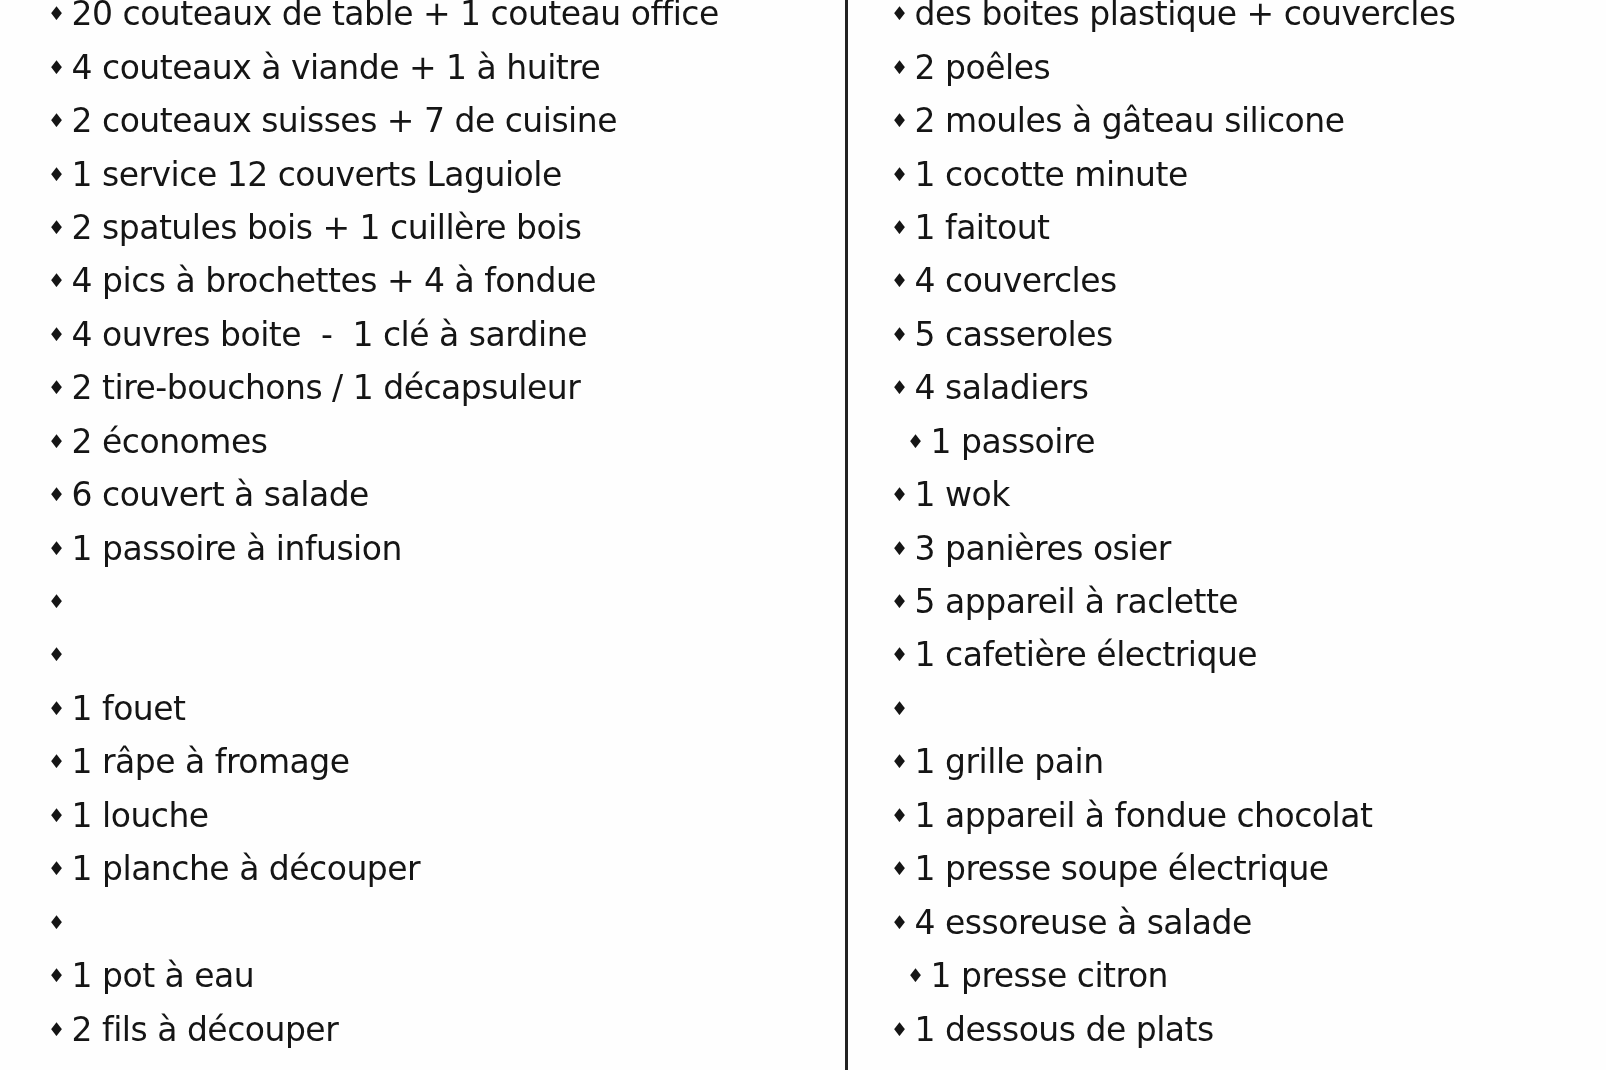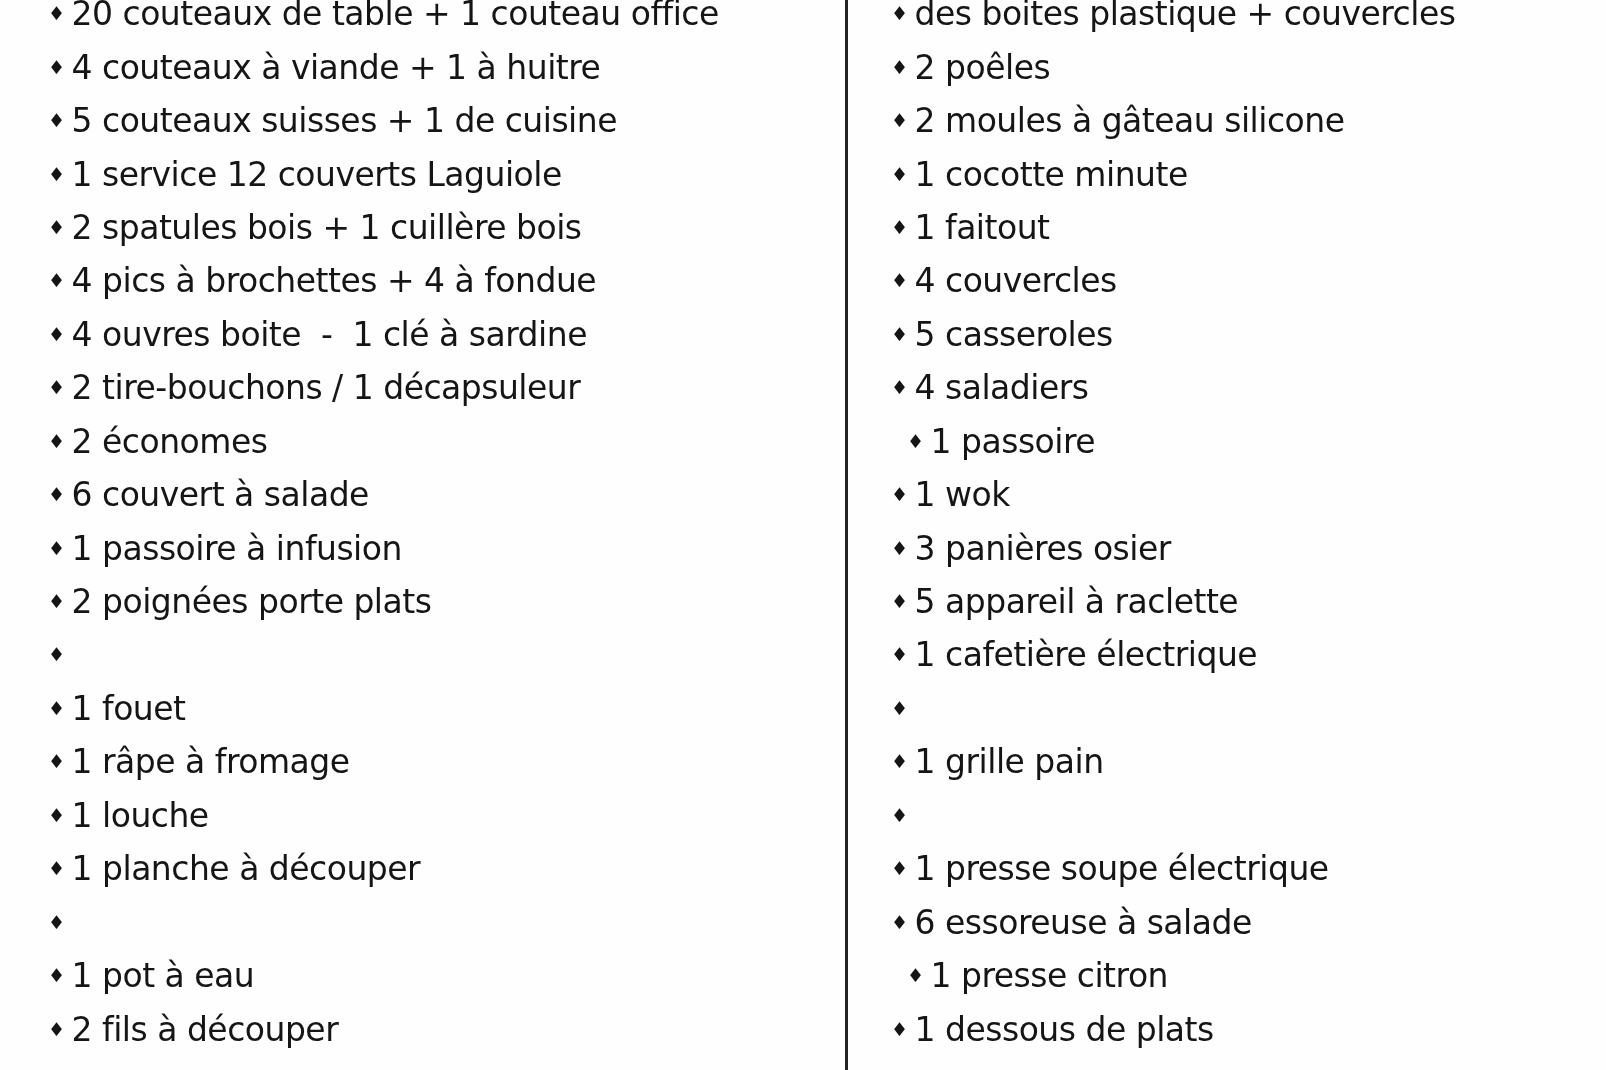--- a/index.html
+++ b/index.html
@@ -47,30 +47,30 @@
   .item-text { line-height: 1; }
 </style>
 </head>
 <body>
 
 <div class="page">
 
   <div class="col col-left">
     <div class="row"><span class="bullet">♦</span><span class="item-text">20 couteaux de table + 1 couteau office</span></div>
     <div class="row"><span class="bullet">♦</span><span class="item-text">4 couteaux à viande + 1 à huitre</span></div>
-    <div class="row"><span class="bullet">♦</span><span class="item-text">5 couteaux suisses + 1 de cuisine</span></div>
+    <div class="row"><span class="bullet">♦</span><span class="item-text">2 couteaux suisses + 7 de cuisine</span></div>
     <div class="row"><span class="bullet">♦</span><span class="item-text">1 service 12 couverts Laguiole</span></div>
     <div class="row"><span class="bullet">♦</span><span class="item-text">2 spatules bois + 1 cuillère bois</span></div>
     <div class="row"><span class="bullet">♦</span><span class="item-text">4 pics à brochettes + 4 à fondue</span></div>
     <div class="row"><span class="bullet">♦</span><span class="item-text">4 ouvres boite  -  1 clé à sardine</span></div>
     <div class="row"><span class="bullet">♦</span><span class="item-text">2 tire-bouchons / 1 décapsuleur</span></div>
     <div class="row"><span class="bullet">♦</span><span class="item-text">2 économes</span></div>
     <div class="row"><span class="bullet">♦</span><span class="item-text">6 couvert à salade</span></div>
     <div class="row"><span class="bullet">♦</span><span class="item-text">1 passoire à infusion</span></div>
-    <div class="row"><span class="bullet">♦</span><span class="item-text">2 poignées porte plats</span></div>
+    <div class="row"><span class="bullet">♦</span></div>
     <div class="row"><span class="bullet">♦</span></div>
     <div class="row"><span class="bullet">♦</span><span class="item-text">1 fouet</span></div>
     <div class="row"><span class="bullet">♦</span><span class="item-text">1 râpe à fromage</span></div>
     <div class="row"><span class="bullet">♦</span><span class="item-text">1 louche</span></div>
     <div class="row"><span class="bullet">♦</span><span class="item-text">1 planche à découper</span></div>
     <div class="row"><span class="bullet">♦</span></div>
     <div class="row"><span class="bullet">♦</span><span class="item-text">1 pot à eau</span></div>
     <div class="row"><span class="bullet">♦</span><span class="item-text">2 fils à découper</span></div>
   </div>
 
@@ -85,20 +85,20 @@
     <div class="row"><span class="bullet">♦</span><span class="item-text">4 couvercles</span></div>
     <div class="row"><span class="bullet">♦</span><span class="item-text">5 casseroles</span></div>
     <div class="row"><span class="bullet">♦</span><span class="item-text">4 saladiers</span></div>
     <div class="row indent"><span class="bullet">♦</span><span class="item-text">1 passoire</span></div>
     <div class="row"><span class="bullet">♦</span><span class="item-text">1 wok</span></div>
     <div class="row"><span class="bullet">♦</span><span class="item-text">3 panières osier</span></div>
     <div class="row"><span class="bullet">♦</span><span class="item-text">5 appareil à raclette</span></div>
     <div class="row"><span class="bullet">♦</span><span class="item-text">1 cafetière électrique</span></div>
     <div class="row"><span class="bullet">♦</span></div>
     <div class="row"><span class="bullet">♦</span><span class="item-text">1 grille pain</span></div>
-    <div class="row"><span class="bullet">♦</span></div>
+    <div class="row"><span class="bullet">♦</span><span class="item-text">1 appareil à fondue chocolat</span></div>
     <div class="row"><span class="bullet">♦</span><span class="item-text">1 presse soupe électrique</span></div>
-    <div class="row"><span class="bullet">♦</span><span class="item-text">6 essoreuse à salade</span></div>
+    <div class="row"><span class="bullet">♦</span><span class="item-text">4 essoreuse à salade</span></div>
     <div class="row indent"><span class="bullet">♦</span><span class="item-text">1 presse citron</span></div>
     <div class="row"><span class="bullet">♦</span><span class="item-text">1 dessous de plats</span></div>
   </div>
 
 </div>
 
 </body></html>

